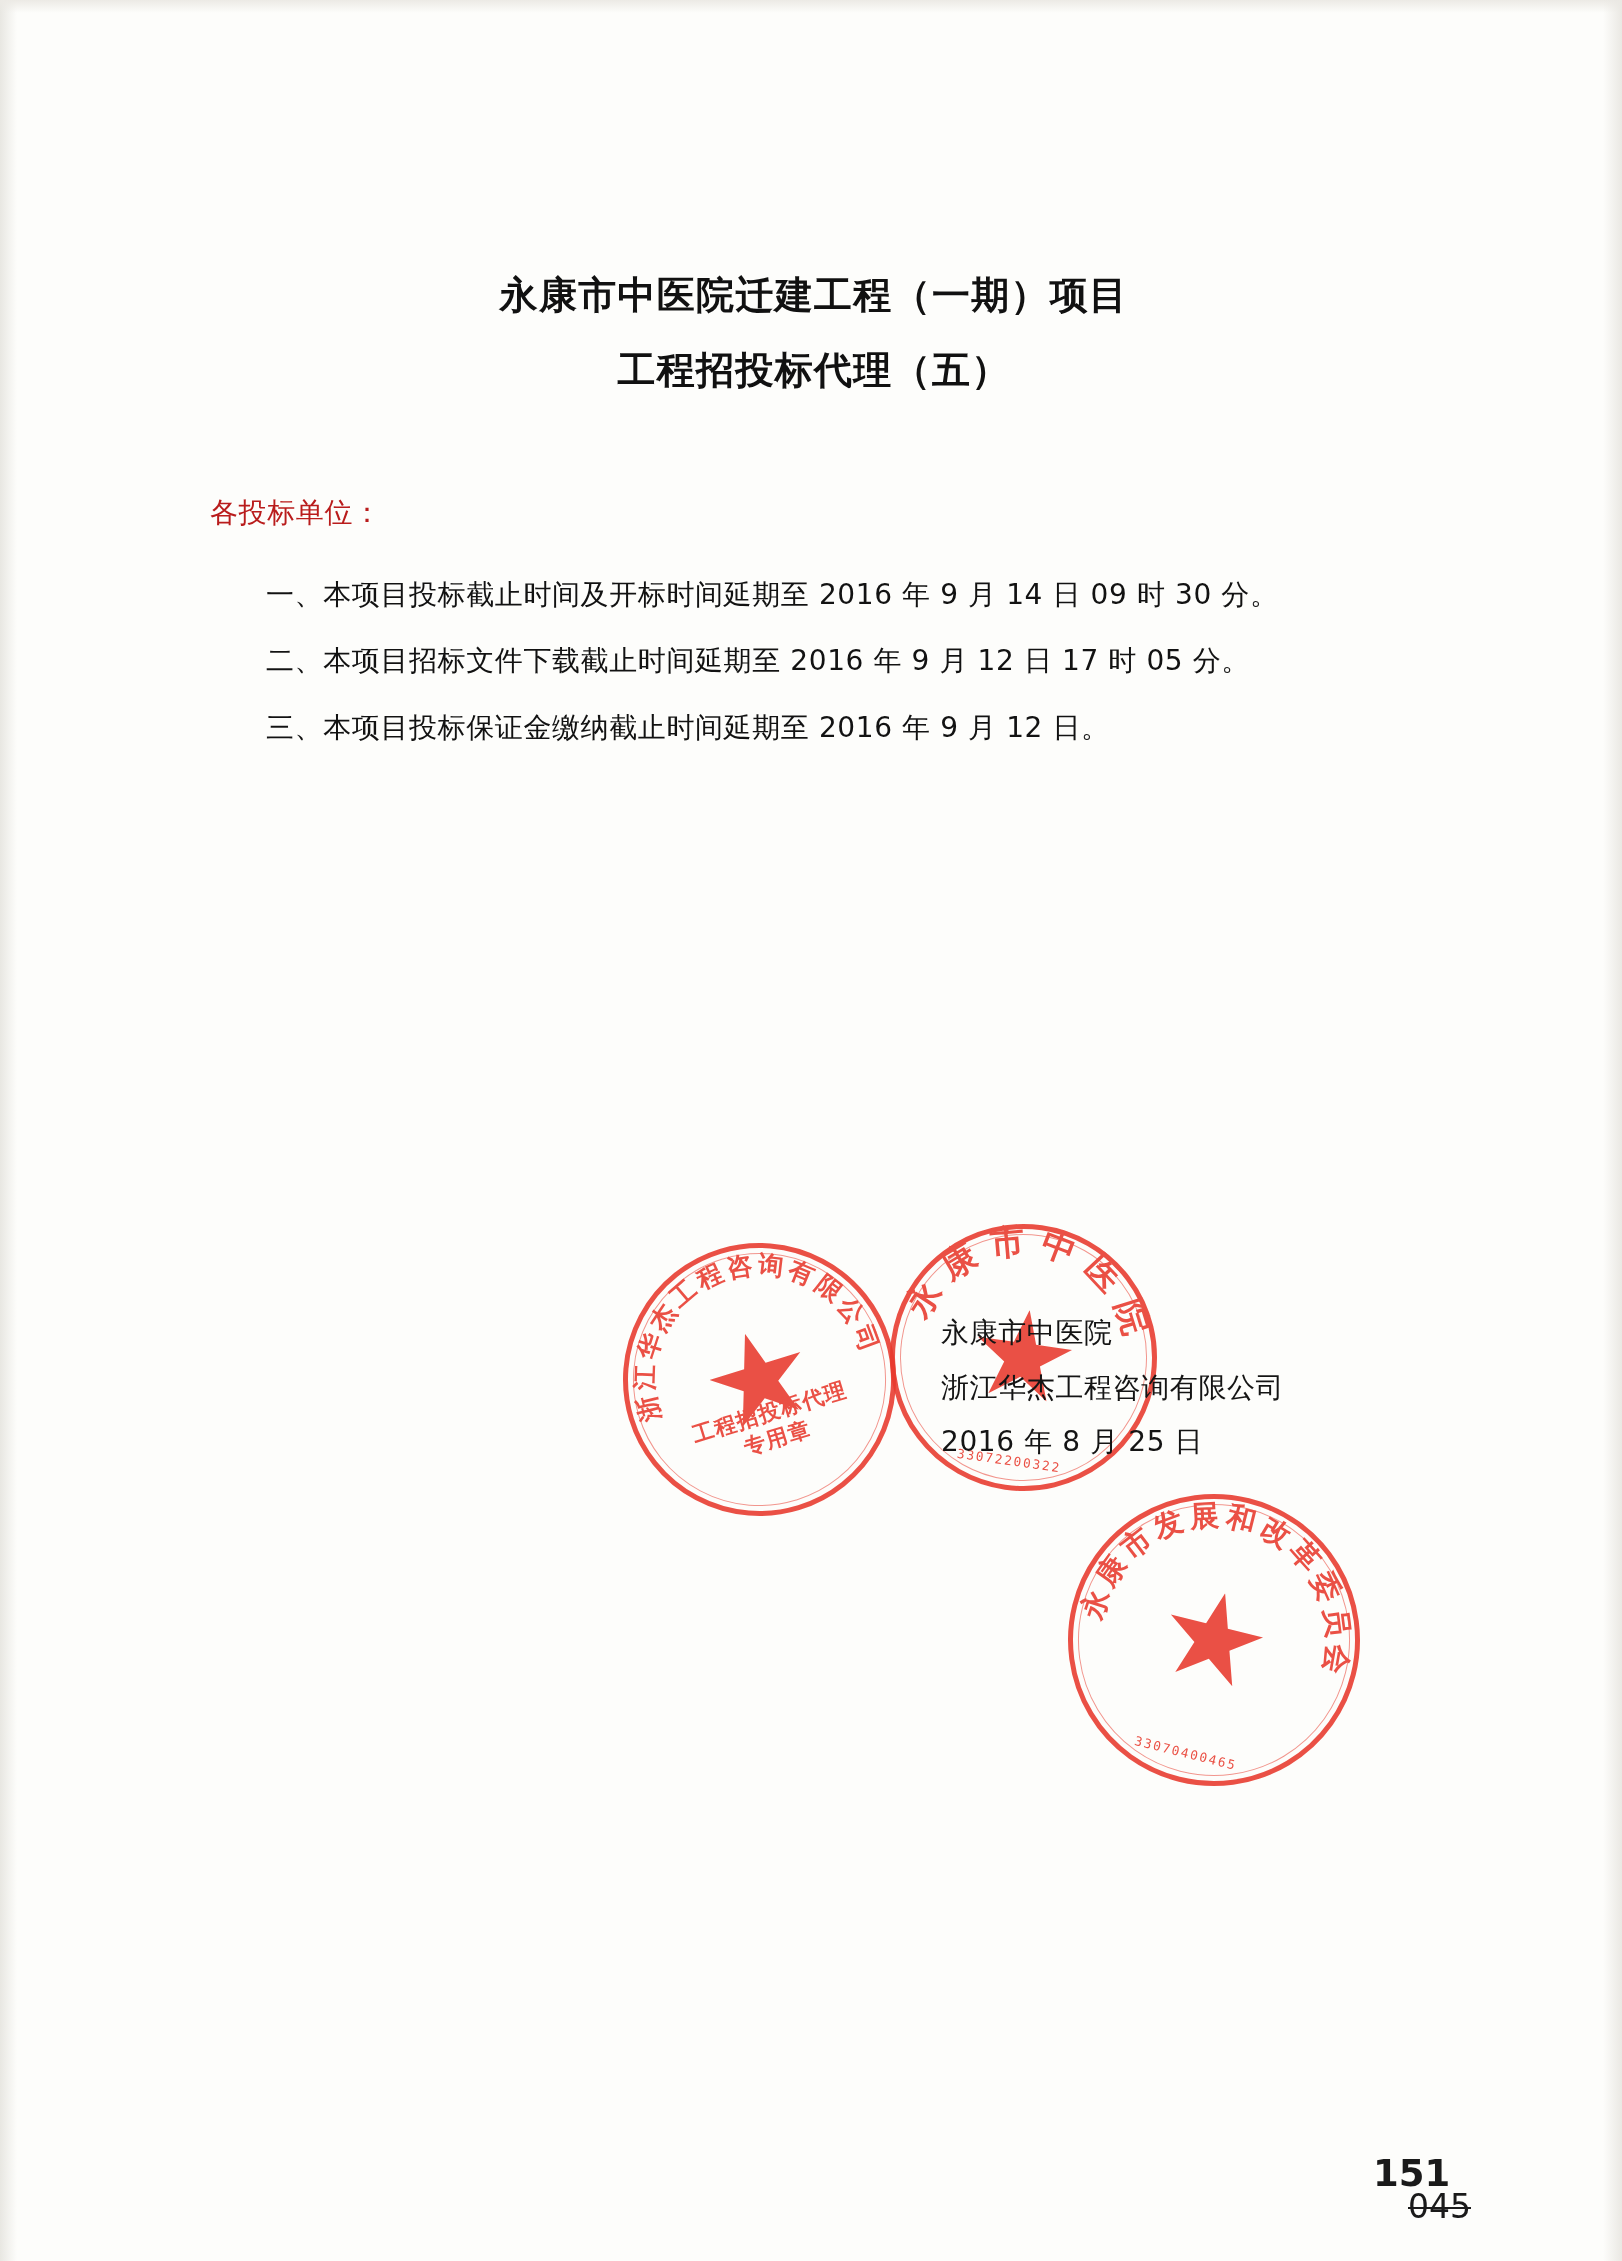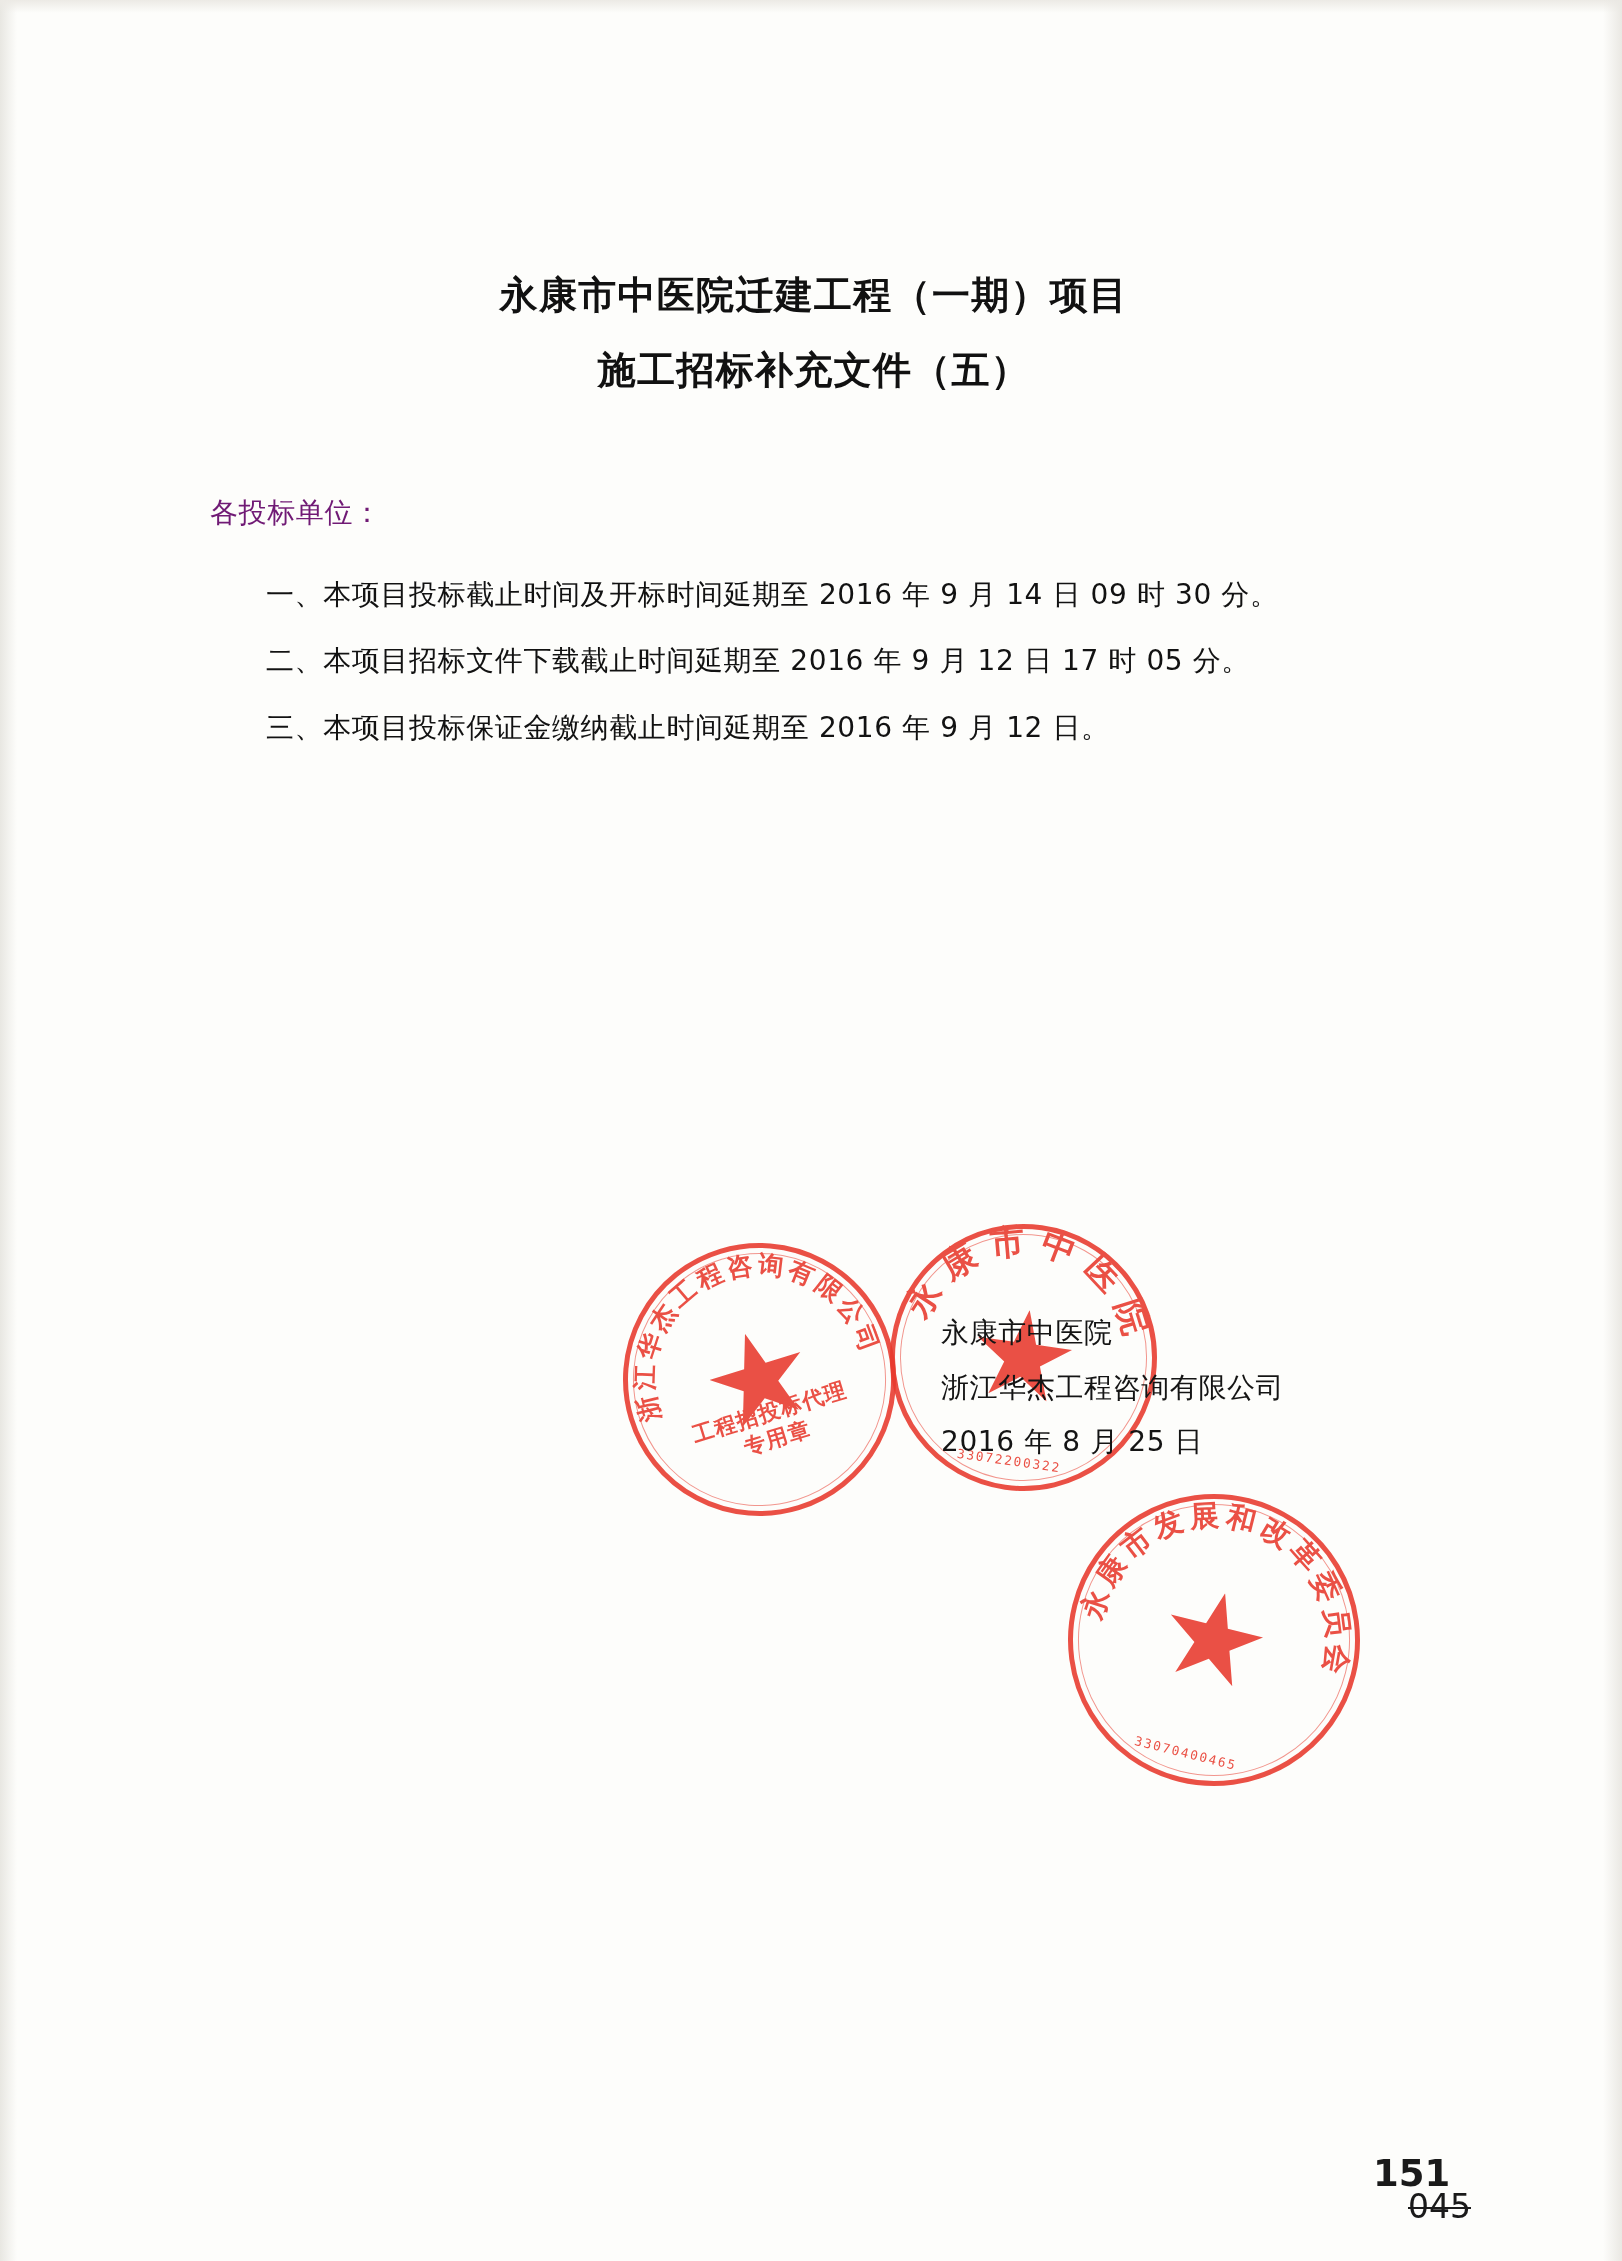--- a/index.html
+++ b/index.html
@@ -54,21 +54,21 @@
     font-weight: bold;
     font-size: 38px;
     letter-spacing: 1.3px;
     color: #111;
     line-height: 1.5;
     margin-bottom: 18px;
   }
   .salutation {
     font-family: "DejaVu Sans", sans-serif;
     font-size: 28px;
-    color: #701a75;
+    color: #b91c1c;
     margin-bottom: 34px;
     letter-spacing: 0.6px;
   }
   .para {
     font-family: "DejaVu Sans", sans-serif;
     font-size: 28px;
     color: #121212;
     line-height: 2.05;
     text-indent: 56px;
     text-align: justify;
@@ -212,21 +212,21 @@
 <div class="page">
 
   <div class="scan-edge-left"></div>
   <div class="scan-edge-top"></div>
   <div class="scan-edge-right"></div>
 
   <div class="content">
 
     <div class="title-block">
       <div class="title-line">永康市中医院迁建工程（一期）项目</div>
-      <div class="title-line">施工招标补充文件（五）</div>
+      <div class="title-line">工程招投标代理（五）</div>
     </div>
 
     <div class="salutation">各投标单位：</div>
 
     <div class="para">一、本项目投标截止时间及开标时间延期至 2016 年 9 月 14 日 09 时 30 分。</div>
     <div class="para just-full">二、本项目招标文件下载截止时间延期至 2016 年 9 月 12 日 17 时 05 分。</div>
     <div class="para">三、本项目投标保证金缴纳截止时间延期至 2016 年 9 月 12 日。</div>
 
   </div>
 

